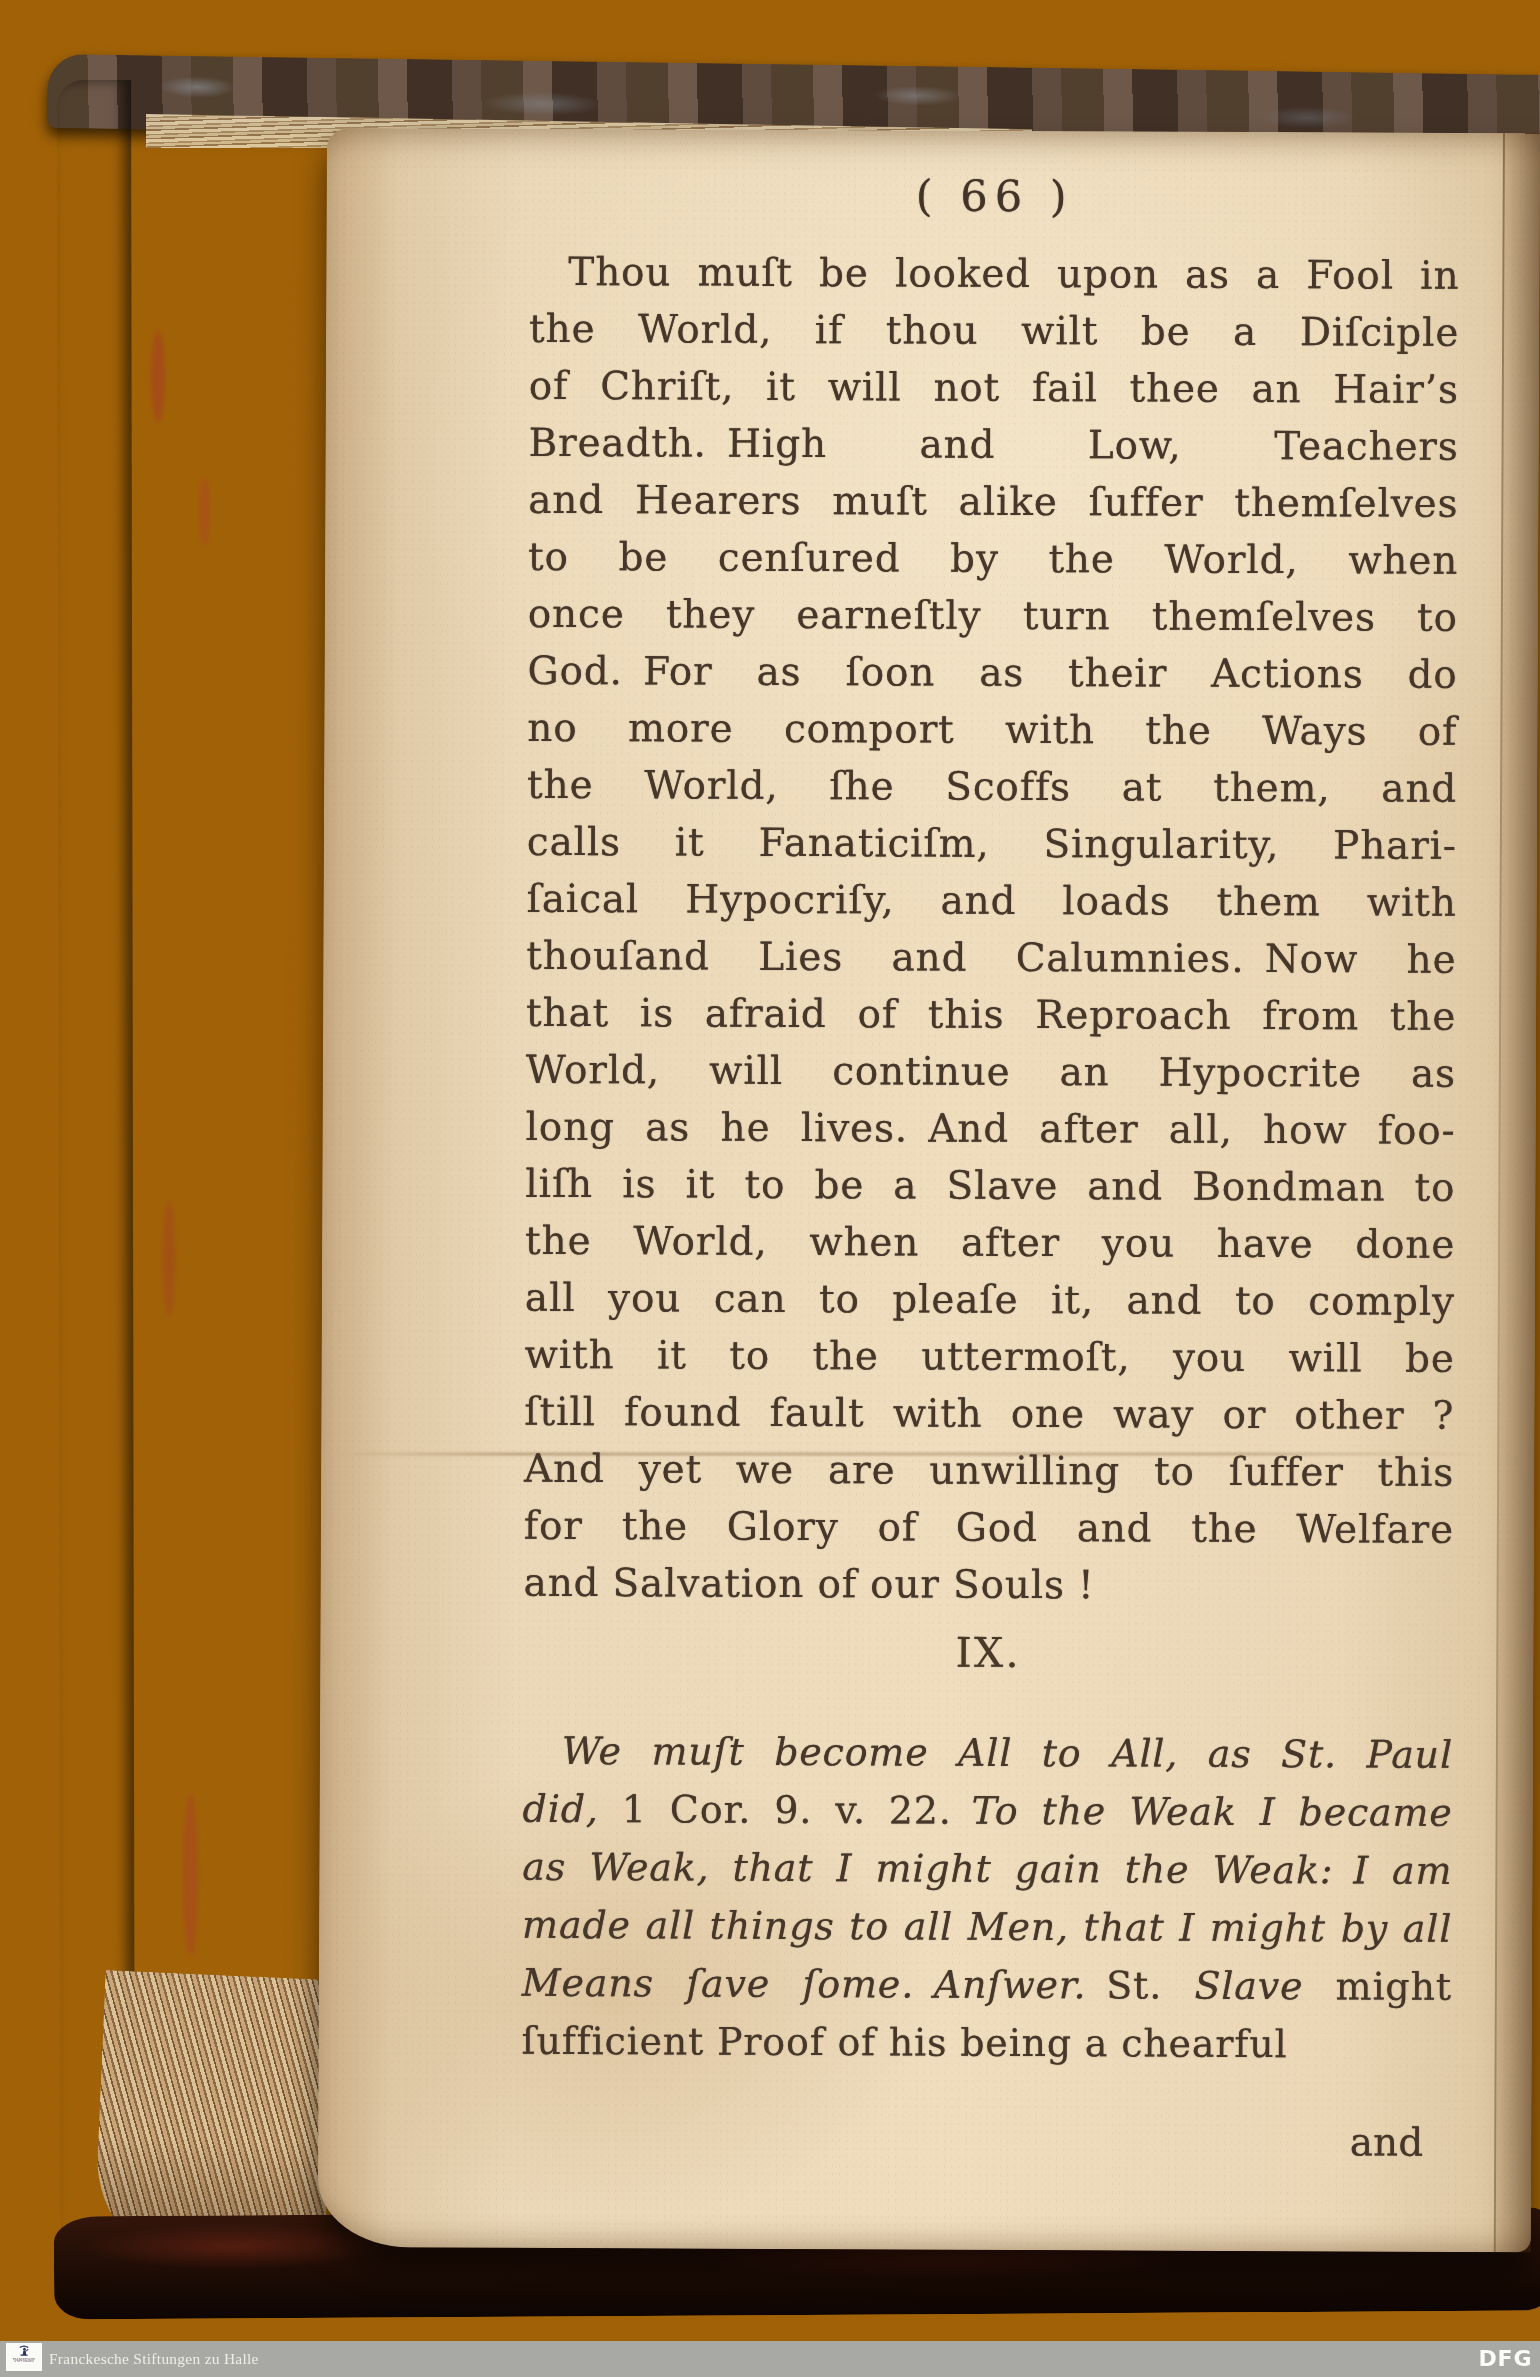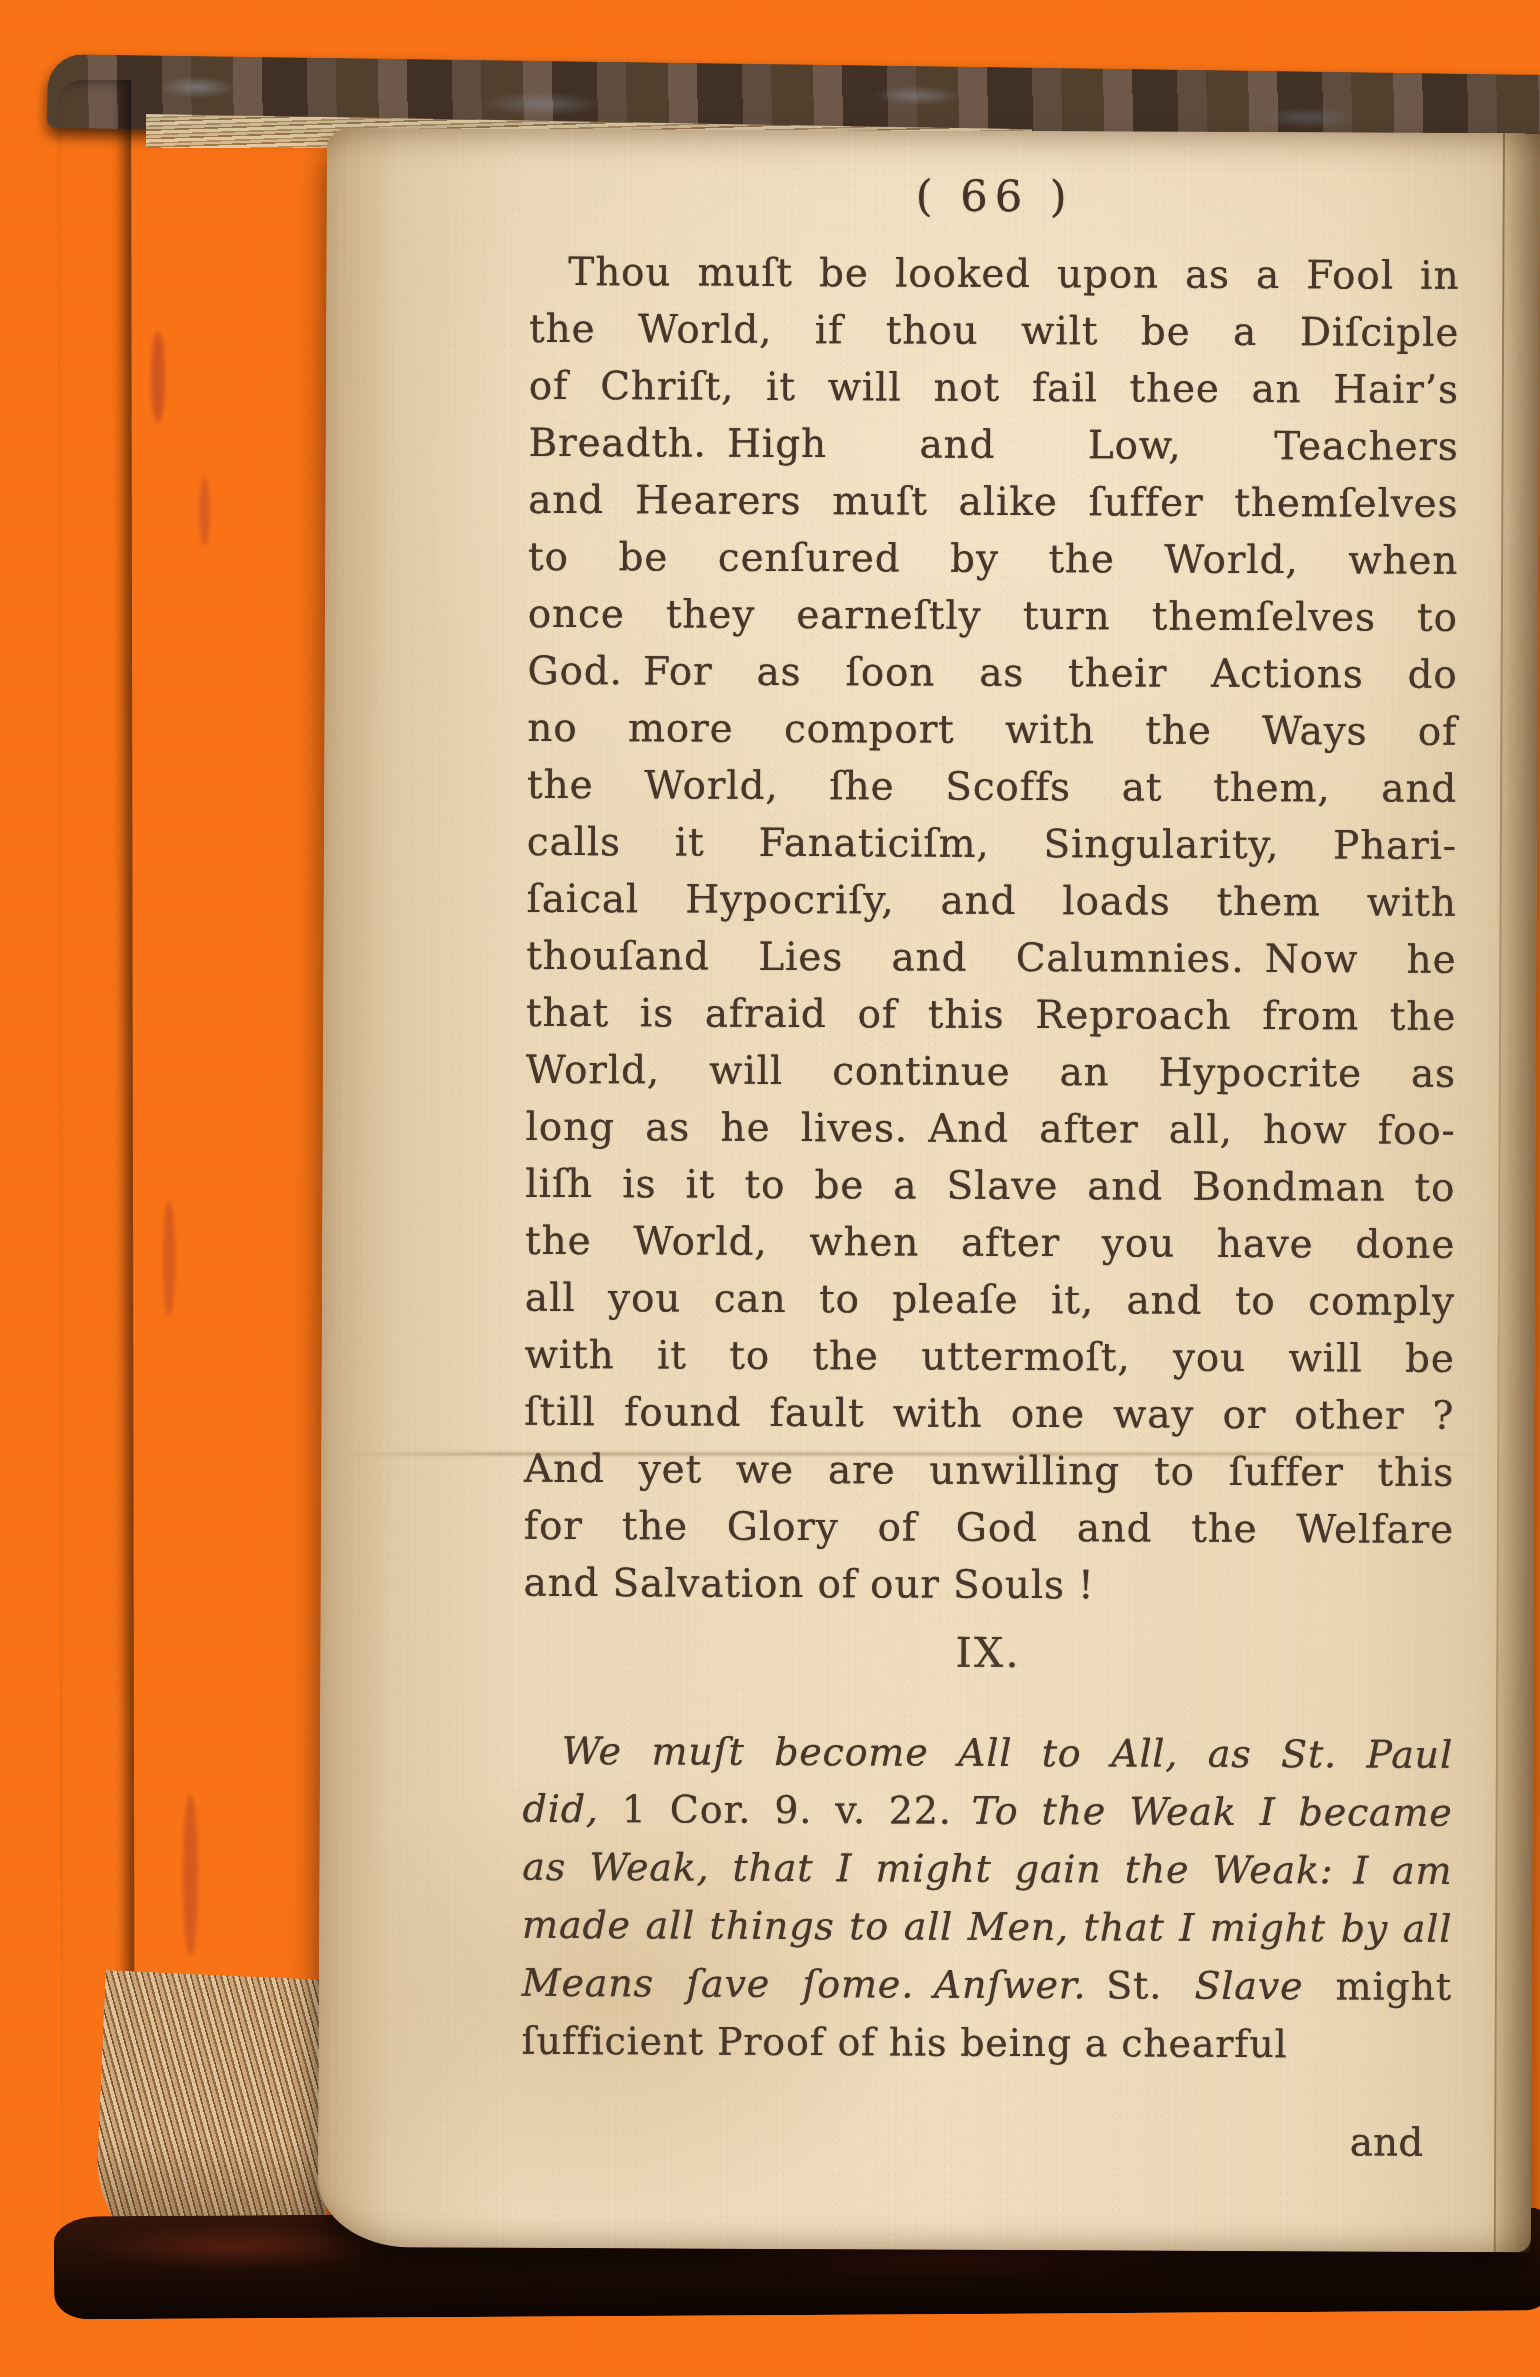--- a/index.html
+++ b/index.html
@@ -1,18 +1,18 @@
 <!DOCTYPE html>
 <html style="font-size:12.3px"><head>
 <meta charset="utf-8">
 <style>
   html,body{margin:0;padding:0;background:#000;}
   body{width:1540px;height:2377px;position:relative;overflow:hidden;
        font-family:"DejaVu Serif",serif;}
-  .stage{position:absolute;inset:0;background:#f97316;}
+  .stage{position:absolute;inset:0;background:#a16207;}
   
   .stage::before{content:"";position:absolute;inset:0;
     background-image:radial-gradient(rgba(110,140,125,.14) 0.8px,transparent 1.1px),
                      radial-gradient(rgba(80,100,95,.10) 0.8px,transparent 1.2px);
     background-size:17.7px 13px,24px 22px;background-position:0 0,7px 5.4px;}
 
   
   .top-edge{position:absolute;left:48px;top:54px;width:1500px;height:74px;
     transform:rotate(.8deg);transform-origin:left top;
     border-radius:35px 4.6px 7.7px 9.2px;
@@ -181,15 +181,31 @@
           <div class="tline"><span class="seg-i">made all things to all Men, that I might by all</span></div>
           <div class="tline"><span class="seg-i">Means ſave ſome. </span><span class="seg-i">Anſwer. </span><span class="seg-r">St. </span><span class="seg-i">Slave</span><span class="seg-r"> might</span></div>
           <div class="tline short"><span class="seg-r">ſufficient Proof of his being a chearful</span></div>
         </div>
       <div class="catchword-row">
         <span>and</span>
       </div>
     </div>
   </div>
 
+  <div class="footer-bar">
+    <div class="logo-box">
+      <svg width="14" height="14" viewBox="0 0 18 18">
+        <path d="M3 4 Q9 0 15 4 L14 5 Q9 2 4 5 Z" fill="#2c3260"></path>
+        <circle cx="9.6" cy="6.6" r="1.7" fill="#2c3260"></circle>
+        <path d="M8.2 8.4 L11.2 8.4 L11.8 13.5 L13.5 13.5 L13.5 15 L4.5 15 L4.5 13.5 L7.4 13.5 Z" fill="#2c3260"></path>
+        <path d="M11.4 8.8 L14 6.2 L14.8 7 L12.2 9.8 Z" fill="#2c3260"></path>
+      </svg>
+      <div class="logo-cap">
+        <span>FRANCKESCHE</span><br>
+        <span>STIFTUNGEN</span>
+      </div>
+    </div>
+    <div class="footer-title">Franckesche Stiftungen zu Halle</div>
+    <div class="dfg">DFG</div>
+  </div>
 
 </div>
 
 
 </body></html>

